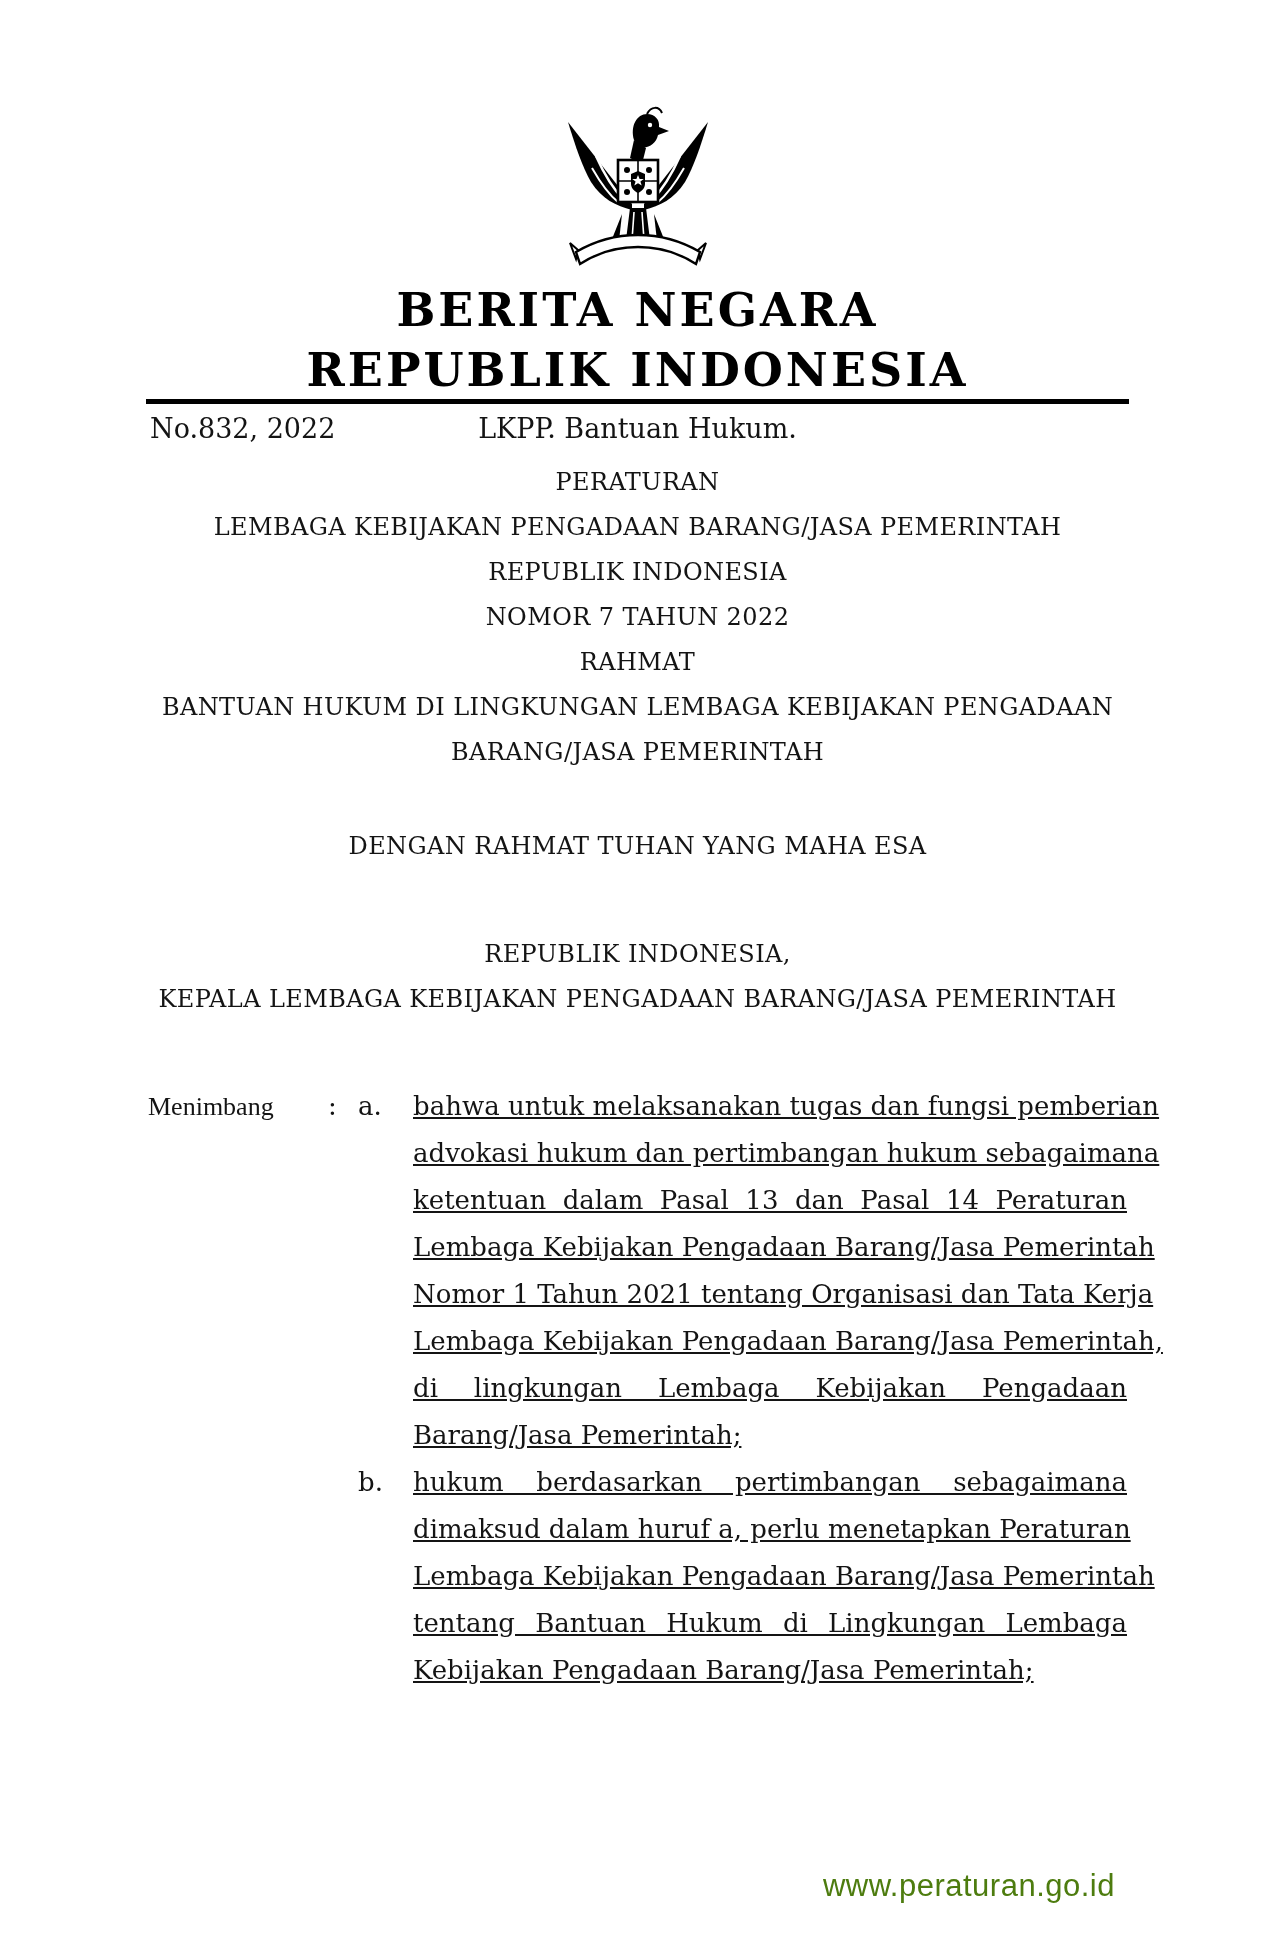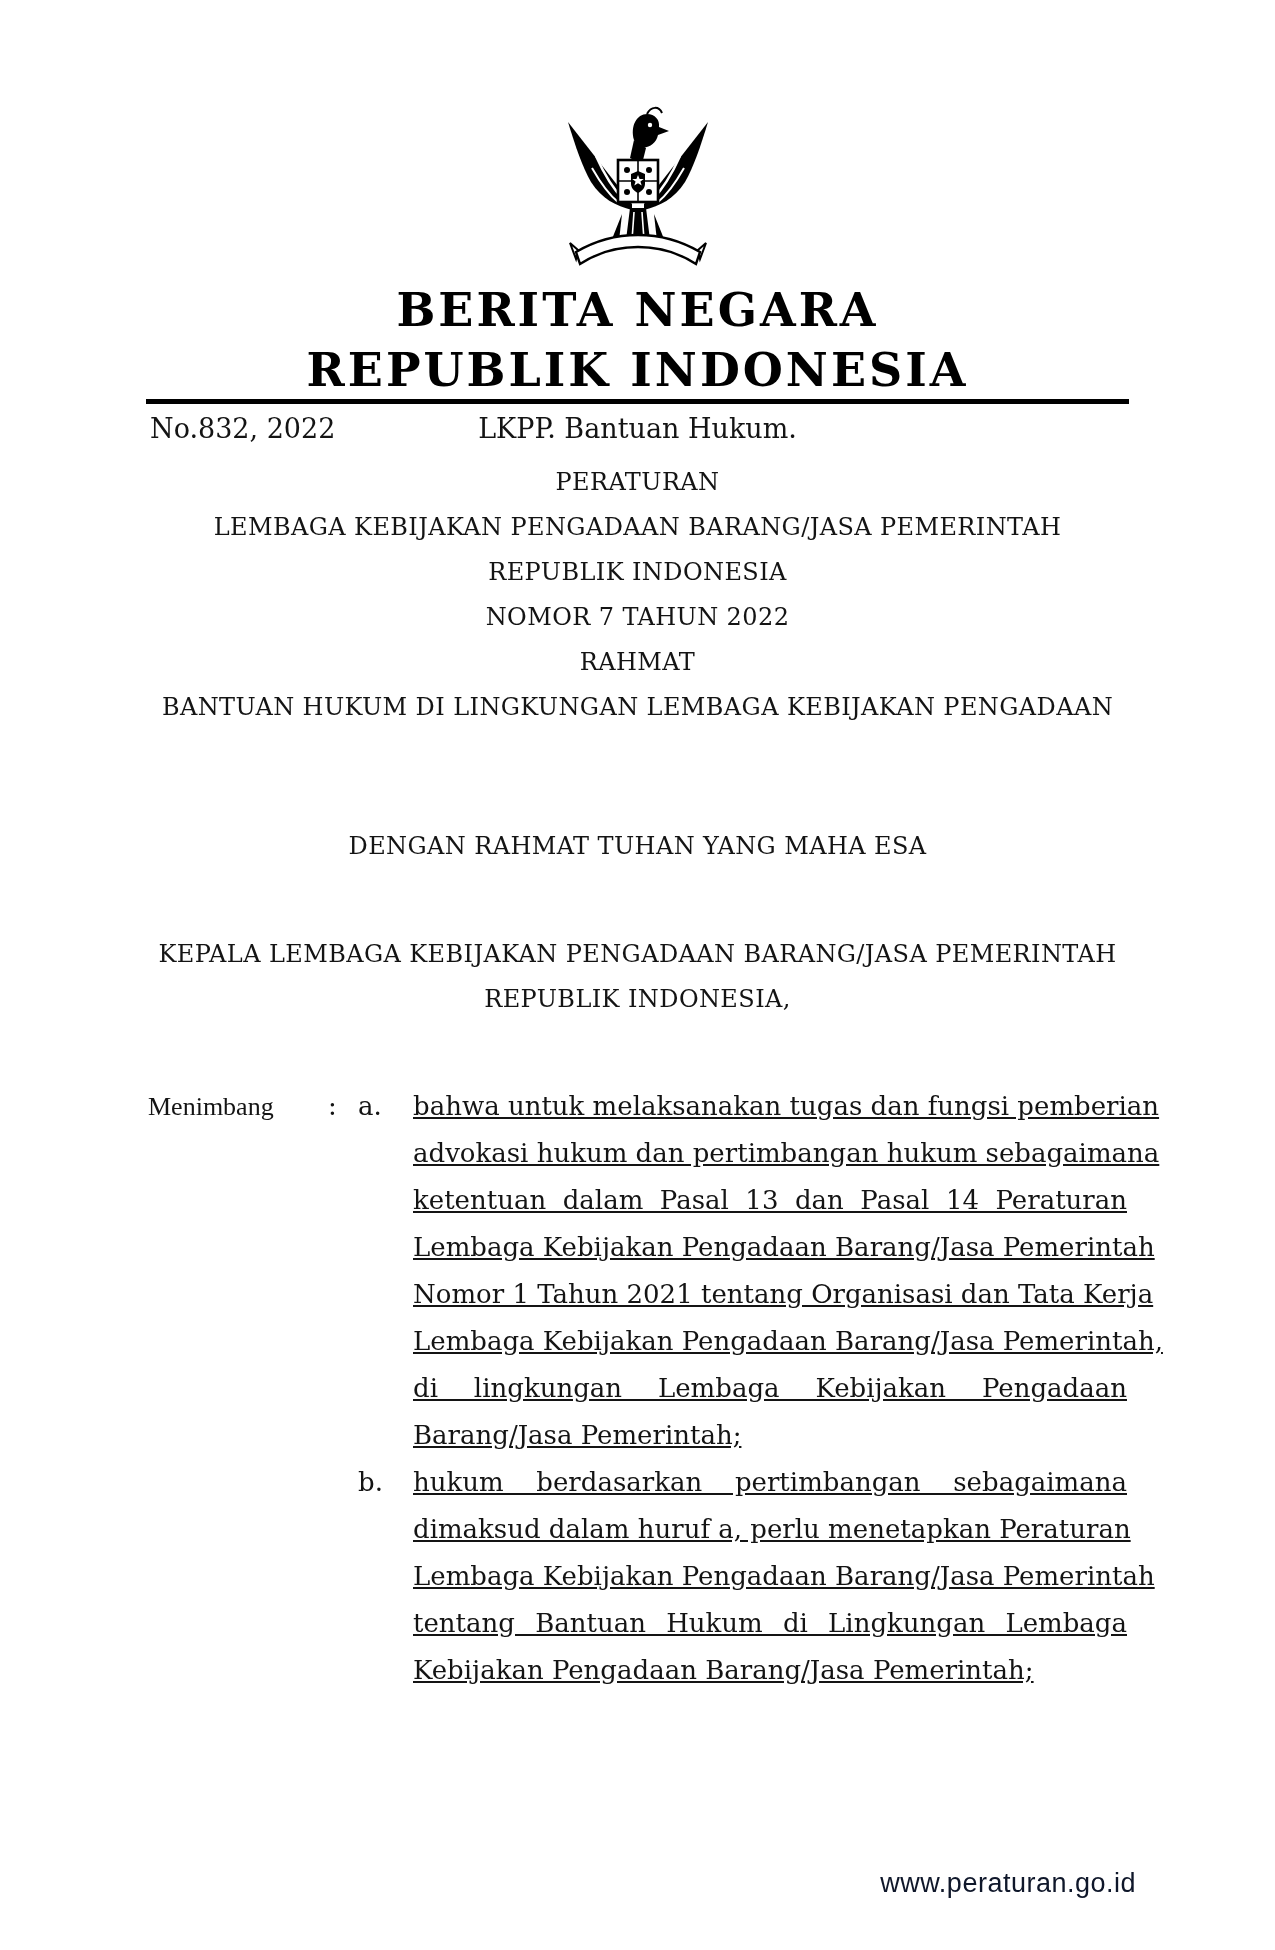--- a/index.html
+++ b/index.html
@@ -34,23 +34,23 @@
   .c-items{position:absolute;left:210px;top:0;width:769px;}
   .c-item{display:flex;}
   .c-marker{flex:0 0 55px;width:55px;}
   .c-lines{width:714px;text-decoration:underline;}
   .jline{
     width:714px;text-align:justify;text-align-last:justify;text-justify:inter-word;
     white-space:nowrap;
   }
   .jline.last{text-align-last:left;}
   .page-footer{
-    position:absolute;top:1868px;right:139px;
+    position:absolute;top:1868px;right:160px;
     font-family:"Liberation Sans","DejaVu Sans",sans-serif;
-    font-size:27px;color:#0f172a;letter-spacing:0.5px;
+    font-size:31px;color:#4d7c0f;letter-spacing:0.5px;
   }
 </style>
 </head>
 <body>
 
 <div class="content">
 
   <svg class="emblem" width="148" height="166" viewBox="0 0 148 166" aria-hidden="true">
 
     <g>
@@ -111,29 +111,30 @@
     <span class="issue-subject">LKPP. Bantuan Hukum.</span>
   </div>
 
   <div class="heading-block" id="heading-lines">
       <div class="c-center">PERATURAN</div>
       <div class="c-center">LEMBAGA KEBIJAKAN PENGADAAN BARANG/JASA PEMERINTAH</div>
       <div class="c-center">REPUBLIK INDONESIA</div>
       <div class="c-center">NOMOR 7 TAHUN 2022</div>
       <div class="c-center">RAHMAT</div>
       <div class="c-center">BANTUAN HUKUM DI LINGKUNGAN LEMBAGA KEBIJAKAN PENGADAAN</div>
+      <div class="c-center">BARANG/JASA PEMERINTAH</div>
     </div>
 
   <div class="invocation-block">
     <div class="c-center">DENGAN RAHMAT TUHAN YANG MAHA ESA</div>
   </div>
 
   <div class="authority-block" id="authority-lines">
+      <div class="c-center">REPUBLIK INDONESIA,</div>
       <div class="c-center">KEPALA LEMBAGA KEBIJAKAN PENGADAAN BARANG/JASA PEMERINTAH</div>
-      <div class="c-center">REPUBLIK INDONESIA,</div>
     </div>
 
   <div class="considerations">
     <div class="c-label">Menimbang</div>
     <div class="c-colon">:</div>
     <div class="c-items" id="consider-items">
         <div class="c-item">
           <div class="c-marker">a.</div>
           <div class="c-lines">
             <div class="jline">bahwa untuk melaksanakan tugas dan fungsi pemberian</div>

